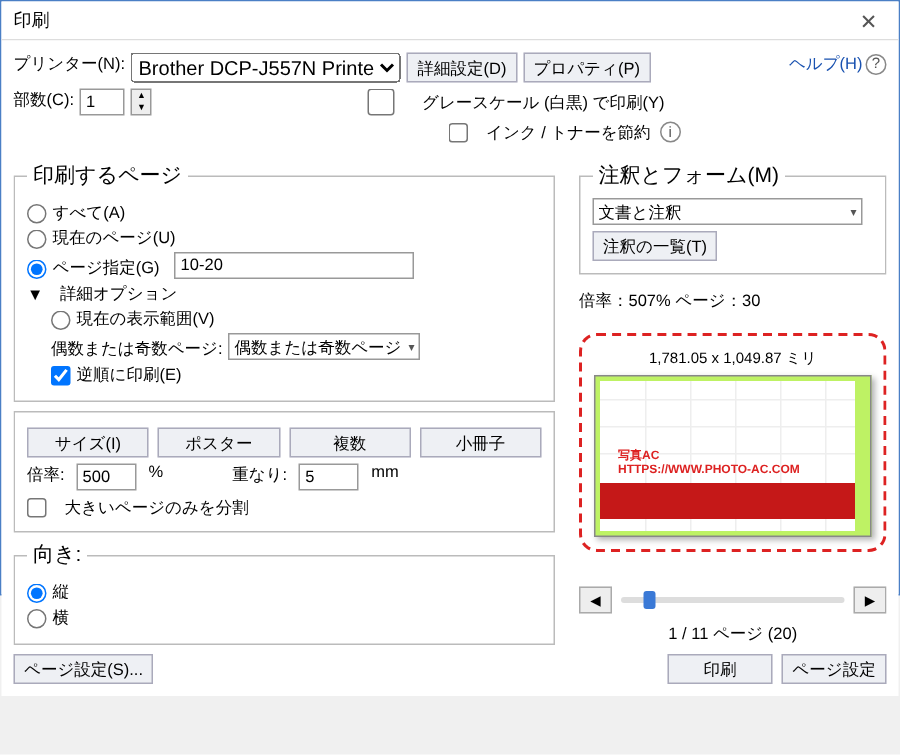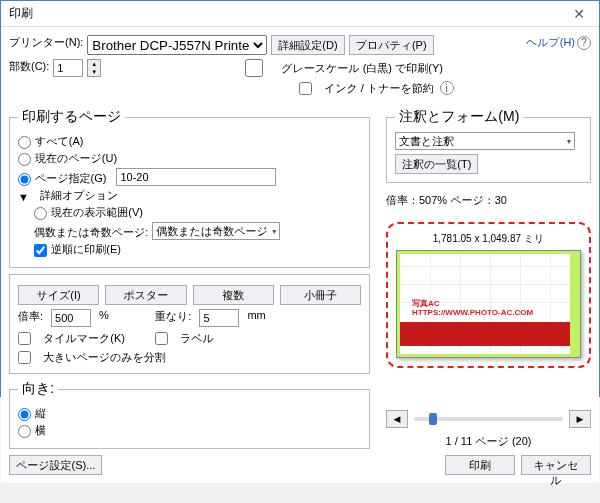--- a/index.html
+++ b/index.html
@@ -140,30 +140,20 @@
           </div>
           <div class="row" style="gap:8px">
             <span>倍率:</span>
             <input class="txt small-input" type="text" value="500" style="">
             <span>%</span>
             <span style="width:30px"></span>
             <span>重なり:</span>
             <input class="txt small-input" type="text" value="5" style="">
             <span>mm</span>
           </div>
-          <div class="row" style="gap:30px">
-            <label class="cb">
-                <input type="checkbox" style="">
-                <span>タイルマーク(K)</span>
-              </label>
-            <label class="cb">
-                <input type="checkbox" style="">
-                <span>ラベル</span>
-              </label>
-          </div>
           <label class="cb">
               <input type="checkbox" style="">
               <span>大きいページのみを分割</span>
             </label>
         </fieldset>
 
         <fieldset>
           <legend>向き:</legend>
           <div class="radio-row">
               <input type="radio" name="or" checked="" style="">
@@ -220,17 +210,17 @@
             </div>
         </div>
         <div class="page-count">1 / 11 ページ (20)</div>
       </div>
     </div>
 
     <div class="footer">
       <button class="btn">ページ設定(S)...</button>
       <span class="push"></span>
       <button class="btn" style="width:70px">印刷</button>
-      <button class="btn" style="width:70px">キャンセル</button>
+      <button class="btn" style="width:70px">ページ設定</button>
     </div>
 
   </div>
 </div>
 
 </body></html>

